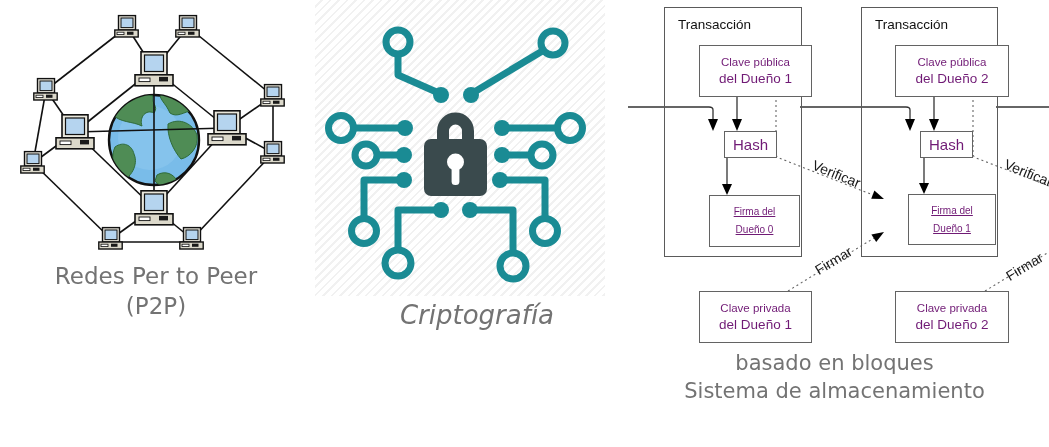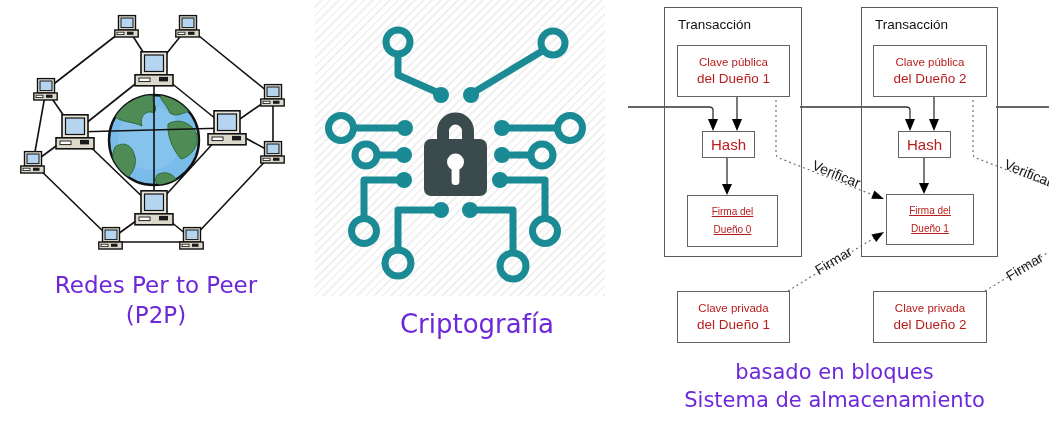--- a/index.html
+++ b/index.html
@@ -1,33 +1,33 @@
 <!DOCTYPE html>
 <html><head>
 <meta charset="utf-8">
 <style>
   html,body{margin:0;padding:0;}
   body{width:1049px;height:447px;overflow:hidden;background:#fff;
        font-family:"Liberation Sans",sans-serif;}
   #stage{position:relative;width:1049px;height:447px;background:#fff;overflow:hidden;}
   .panel{position:absolute;}
-  .caption{position:absolute;text-align:center;color:#6d28d9;font-family:"DejaVu Sans",sans-serif;margin-top:9px;}
+  .caption{position:absolute;text-align:center;color:#737373;font-family:"DejaVu Sans",sans-serif;}
   
   #p2p-caption{left:0;top:261px;width:312px;font-size:23px;line-height:30px;}
   
   #crypto-panel{left:315px;top:0;width:290px;height:296px;
      background:repeating-linear-gradient(135deg,#ffffff 0 4px,#f1f1f1 4px 6px);}
-  #crypto-caption{left:332px;top:300px;width:290px;font-size:26px;}
+  #crypto-caption{left:332px;top:300px;width:290px;font-size:26px;font-style:italic;}
   
   #bc-panel{left:620px;top:0;width:429px;height:447px;overflow:hidden;font-family:"Liberation Sans",sans-serif;}
   .trans{position:absolute;border:1.4px solid #5a5a5a;background:transparent;}
   .trans-title{position:absolute;left:13px;top:9px;font-size:13.5px;color:#111;text-align:right;}
   .bcbox{position:absolute;background:#fff;border:1.4px solid #636363;
          display:flex;flex-direction:column;align-items:center;justify-content:center;
-         text-align:center;color:#b91c1c;}
+         text-align:center;color:#701a75;margin-left:22px;}
   .bcbox .l1{font-size:11.5px;line-height:15px;}
   .bcbox .l2{font-size:13.5px;line-height:17px;}
   .hashbox{font-size:15px;}
   .sigbox .l1,.sigbox .l2{font-size:10px;line-height:18px;text-decoration:underline;}
   .rot-label{position:absolute;font-size:14px;color:#1a1a1a;white-space:nowrap;
              transform-origin:left top;}
   #bc-caption{left:0;top:349px;width:429px;font-size:21px;line-height:28px;}
   svg{display:block;}
 </style>
 </head>

